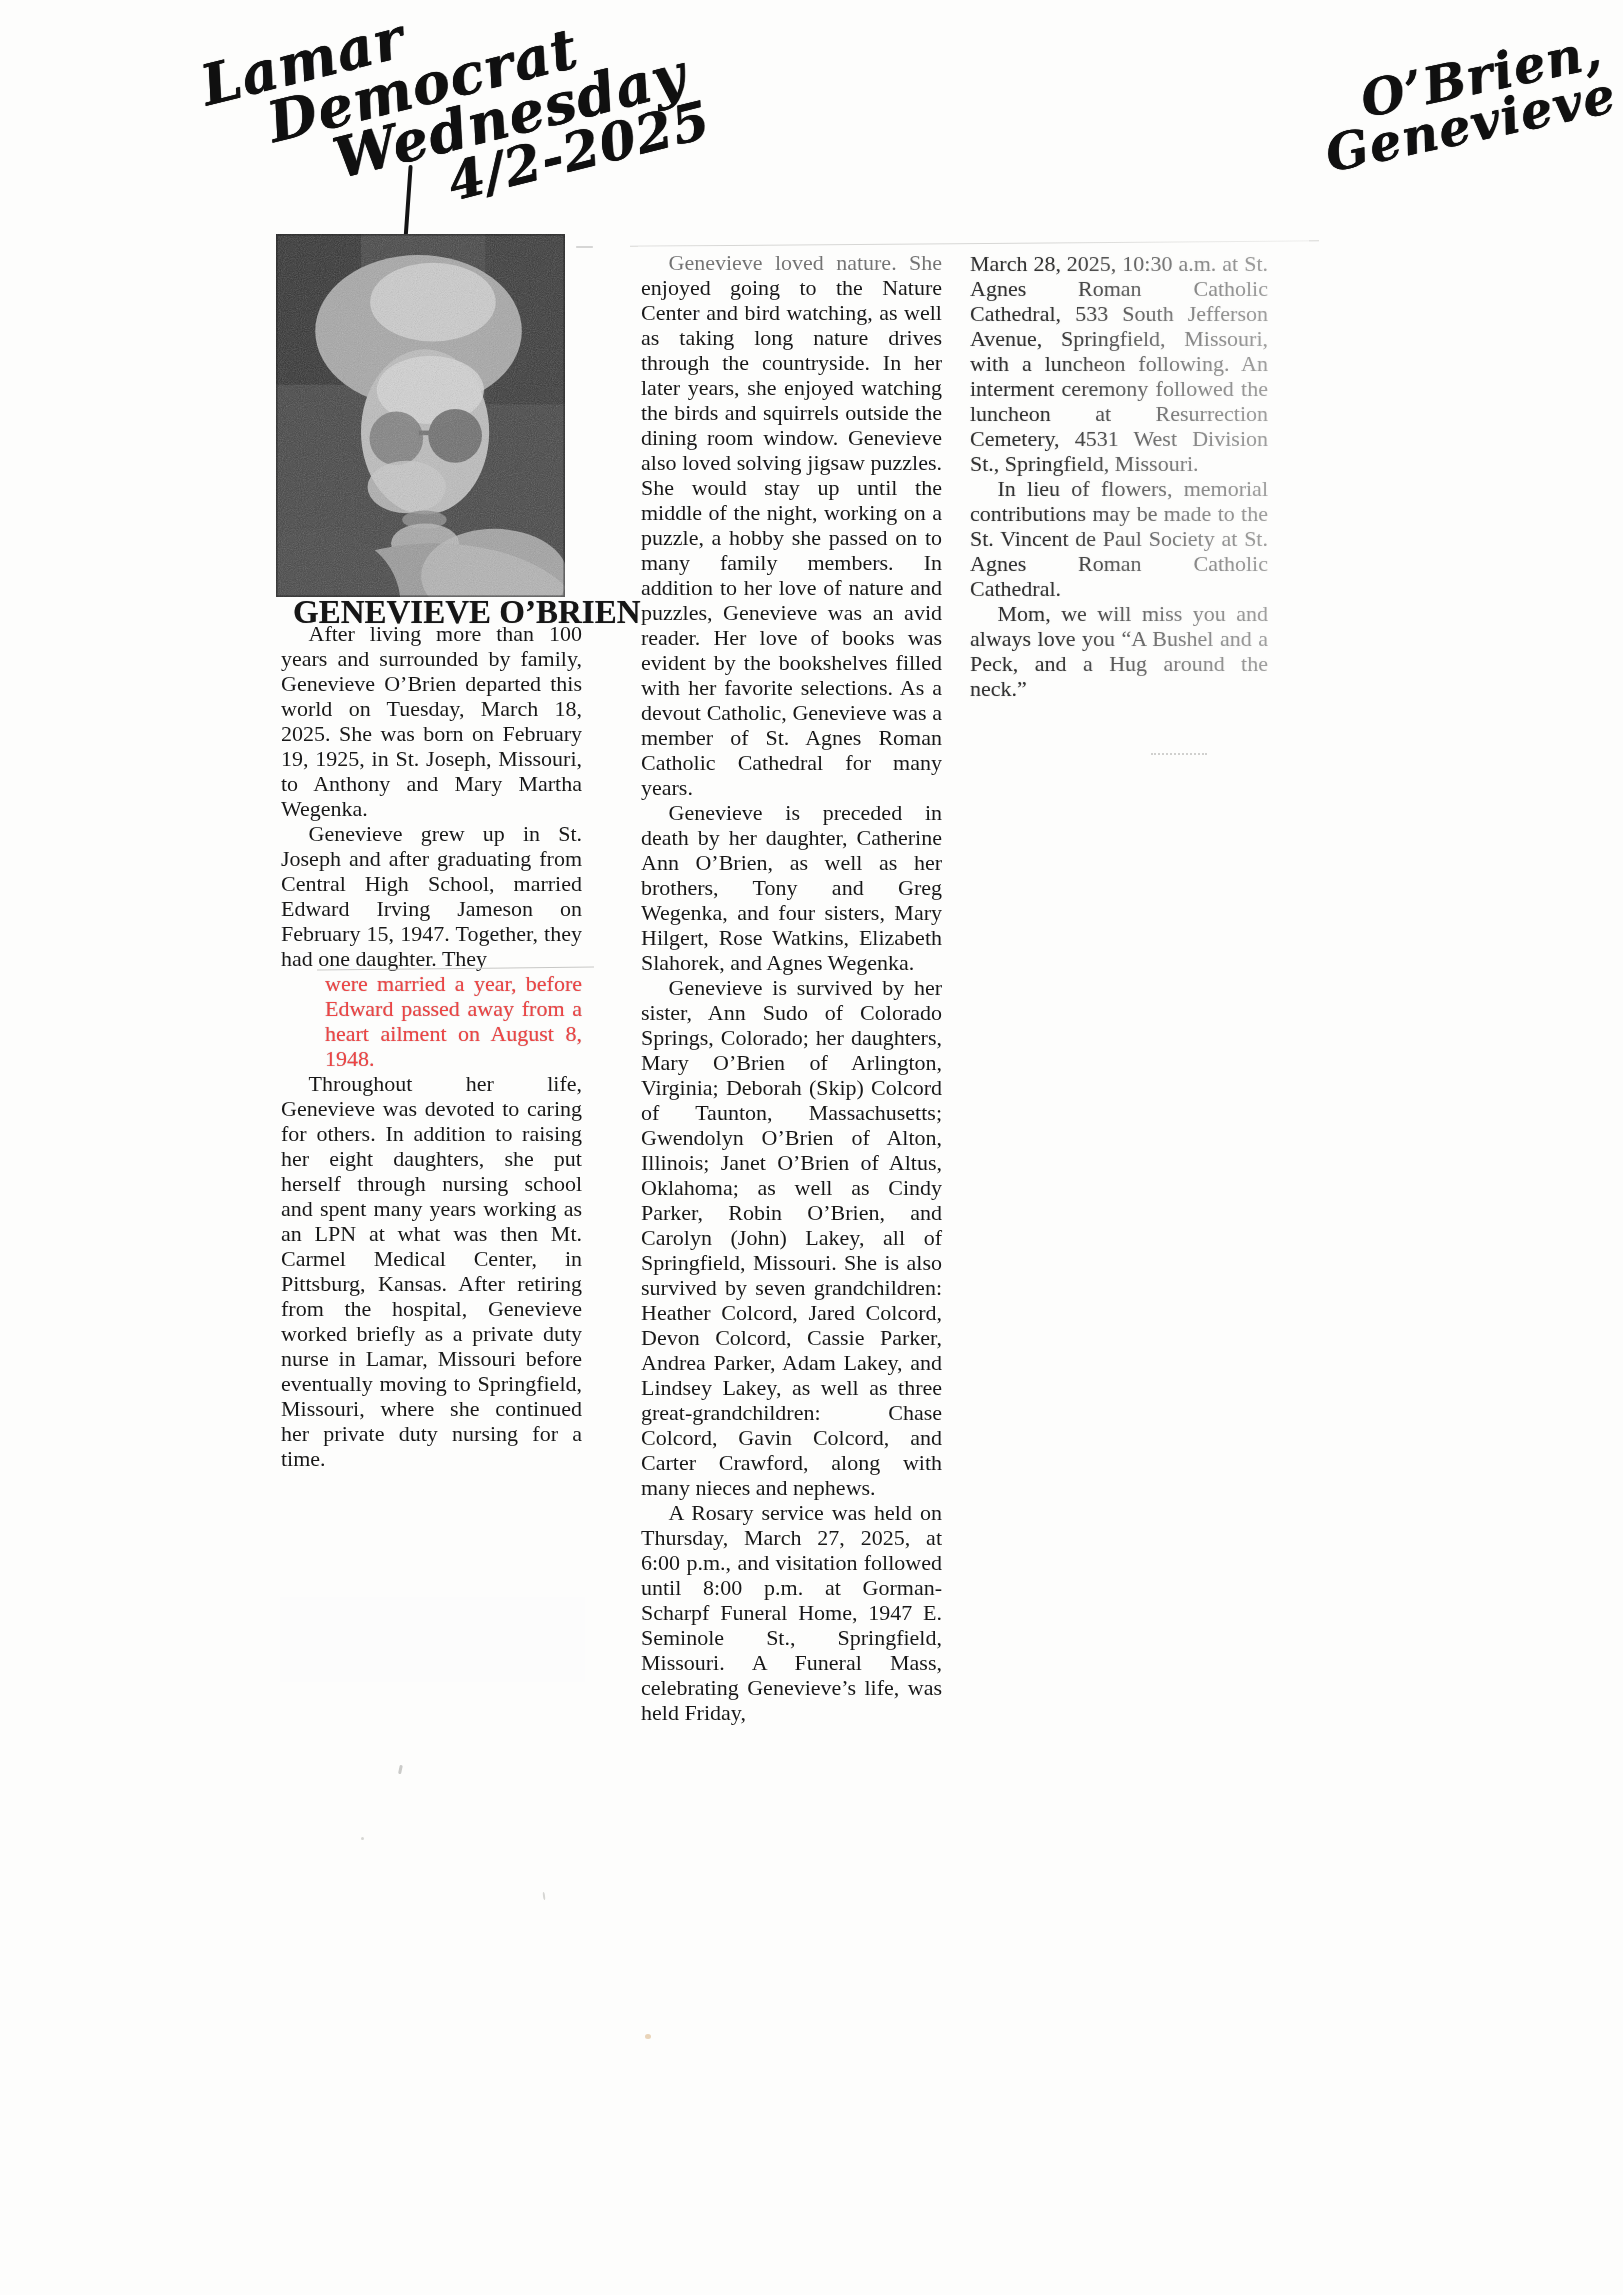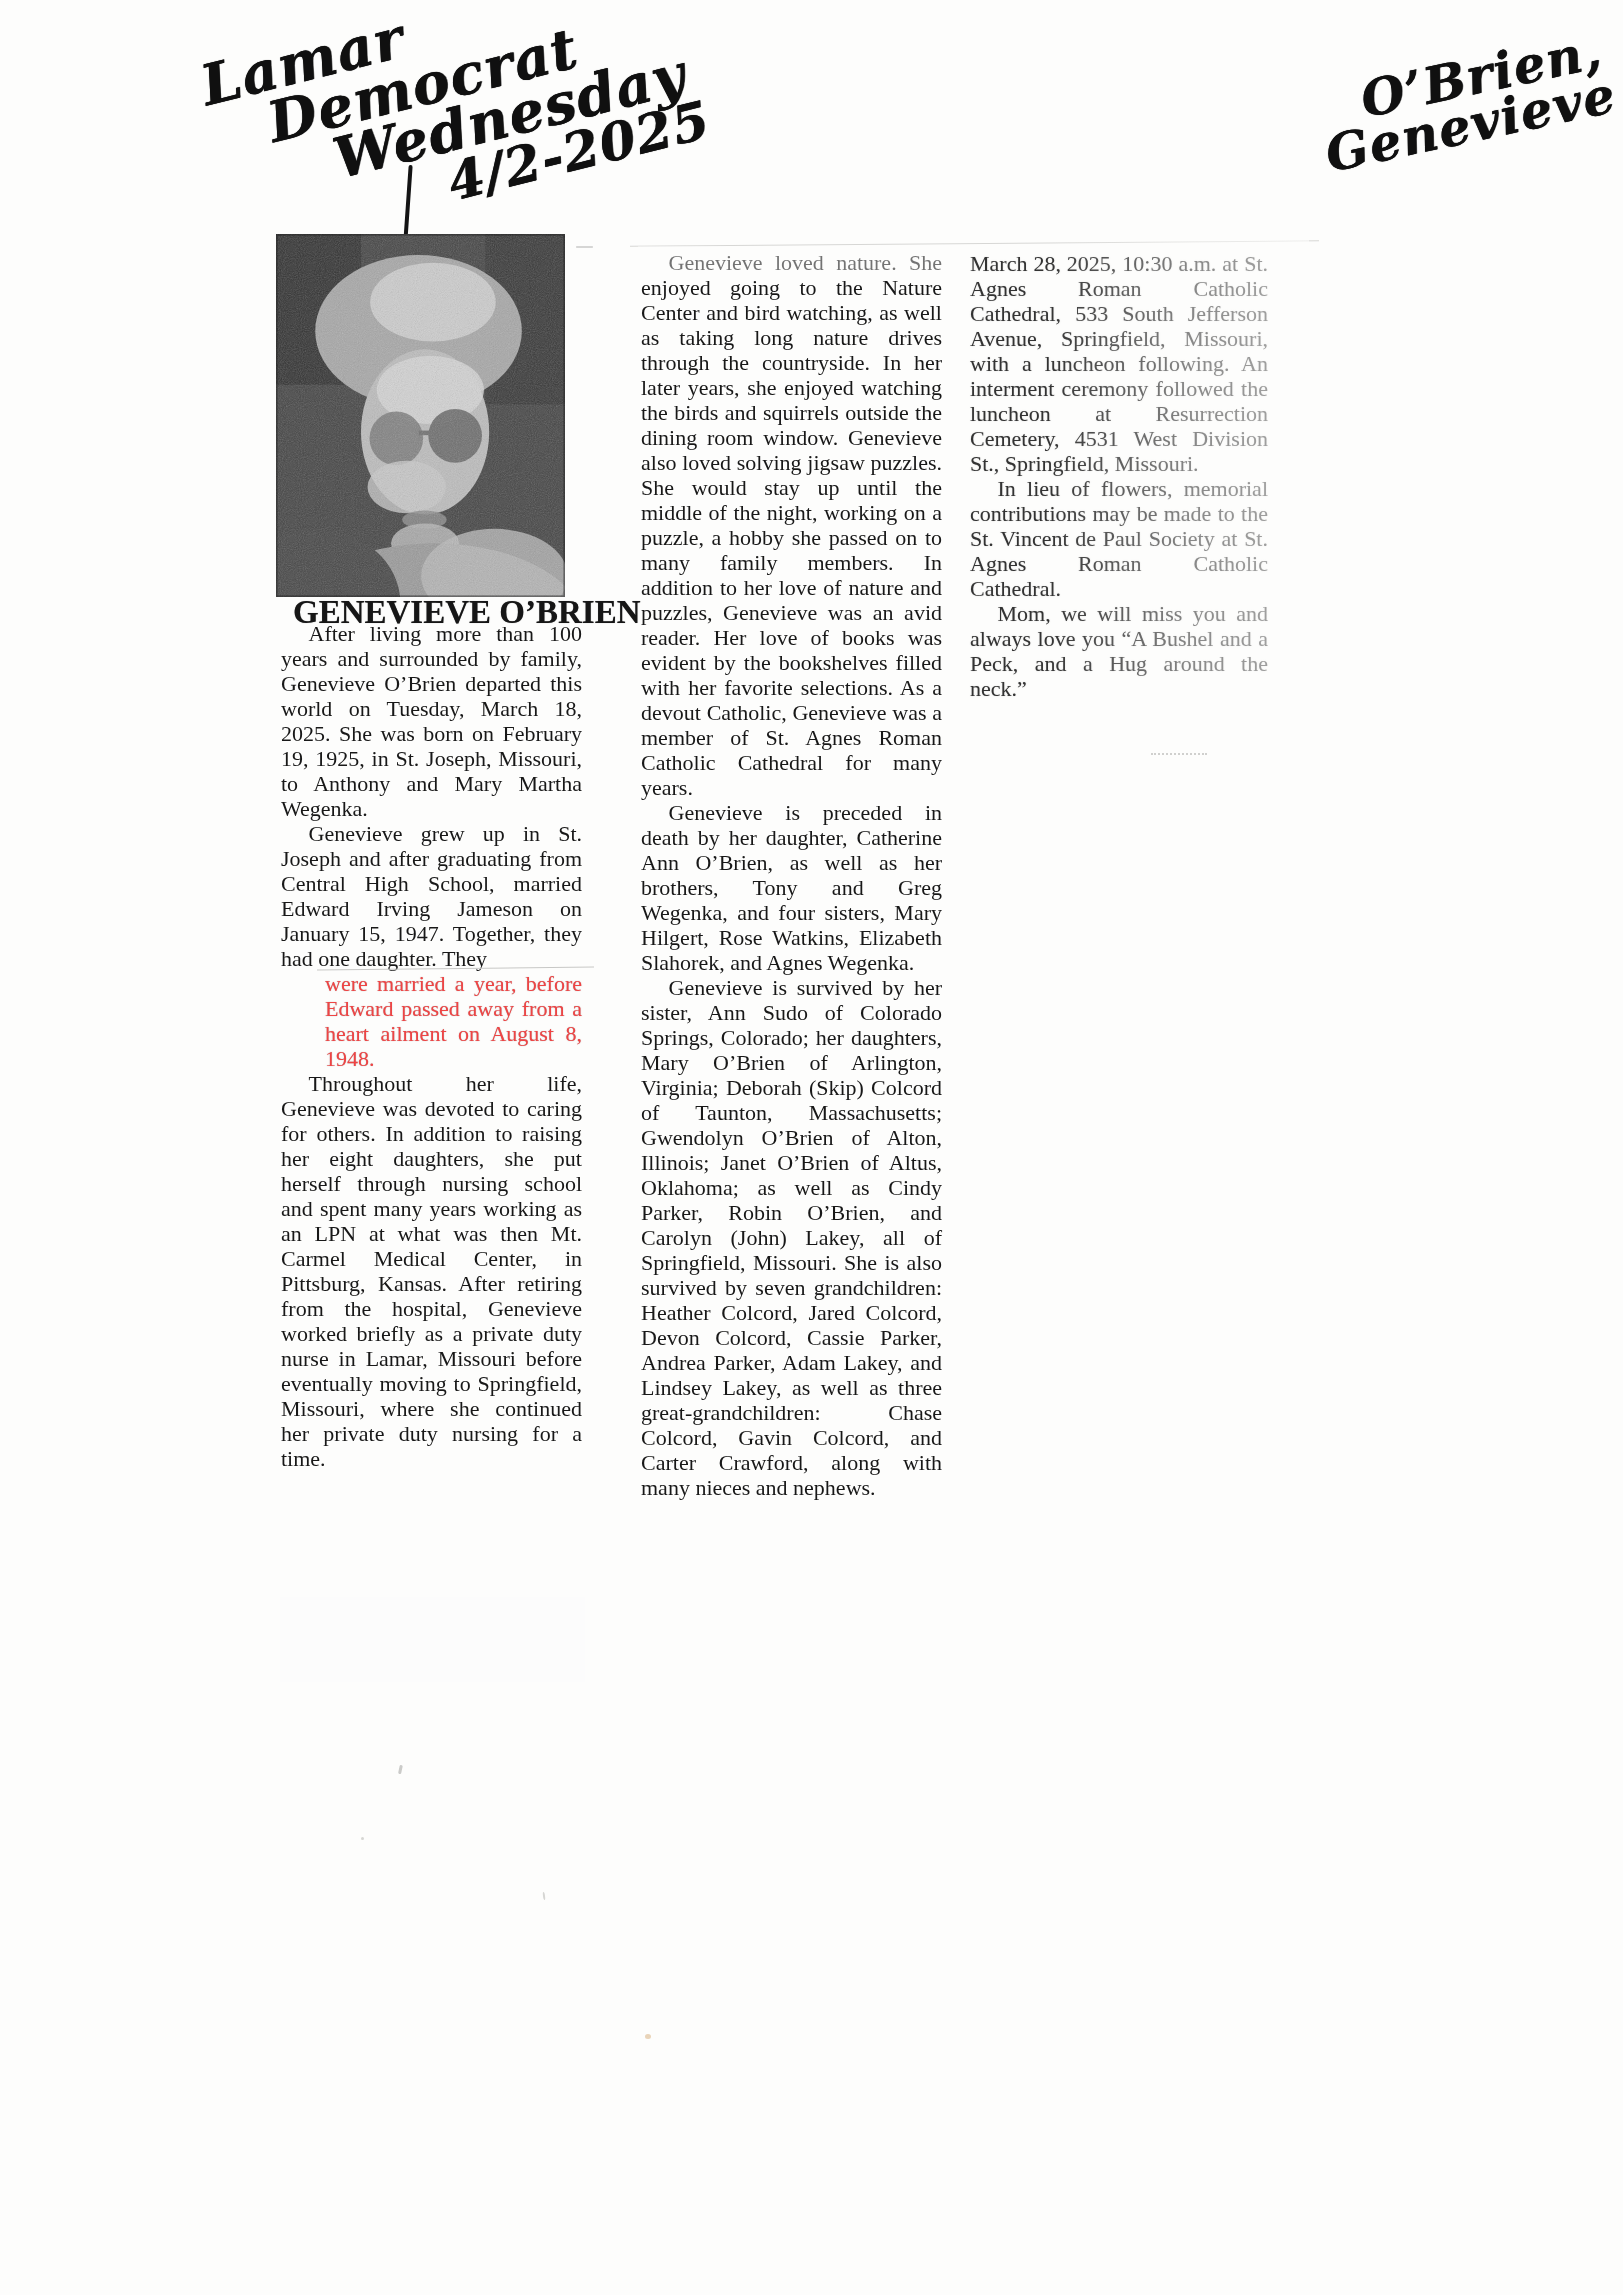--- a/index.html
+++ b/index.html
@@ -152,28 +152,29 @@
       <rect x="0" y="0" width="442" height="554" filter="url(#grain)" opacity="0.38" style="mix-blend-mode:multiply"></rect>
       <rect x="0" y="0" width="442" height="554" filter="url(#grain)" opacity="0.3" style="mix-blend-mode:screen"></rect>
       <rect x="1" y="1" width="440" height="552" fill="none" stroke="#1f1f1f" stroke-width="3" opacity="0.5"></rect>
     </svg>
   </div>
 
   <h1 class="headline">GENEVIEVE O’BRIEN</h1>
 
   <div class="col col1">
       <p class="indent ">After living more than 100 years and surrounded by family, Genevieve O’Brien departed this world on Tuesday, March 18, 2025. She was born on February 19, 1925, in St. Joseph, Missouri, to Anthony and Mary Martha Wegenka.</p>
-      <p class="indent ">Genevieve grew up in St. Joseph and after graduating from Central High School, married Edward Irving Jameson on January 15, 1947. Together, they had one daughter. They</p>
+      <p class="indent ">Genevieve grew up in St. Joseph and after graduating from Central High School, married Edward Irving Jameson on February 15, 1947. Together, they had one daughter. They</p>
       <p class="pasted">were married a year, before Edward passed away from a heart ailment on August 8, 1948.</p>
       <p class="indent ">Throughout her life, Genevieve was devoted to caring for others. In addition to raising her eight daughters, she put herself through nursing school and spent many years working as an LPN at what was then Mt. Carmel Medical Center, in Pittsburg, Kansas. After retiring from the hospital, Genevieve worked briefly as a private duty nurse in Lamar, Missouri before eventually moving to Springfield, Missouri, where she continued her private duty nursing for a time.</p>
     </div>
   <div class="col col2">
       <p class="indent ">Genevieve loved nature. She enjoyed going to the Nature Center and bird watching, as well as taking long nature drives through the countryside. In her later years, she enjoyed watching the birds and squirrels outside the dining room window. Genevieve also loved solving jigsaw puzzles. She would stay up until the middle of the night, working on a puzzle, a hobby she passed on to many family members. In addition to her love of nature and puzzles, Genevieve was an avid reader. Her love of books was evident by the bookshelves filled with her favorite selections. As a devout Catholic, Genevieve was a member of St. Agnes Roman Catholic Cathedral for many years.</p>
       <p class="indent ">Genevieve is preceded in death by her daughter, Catherine Ann O’Brien, as well as her brothers, Tony and Greg Wegenka, and four sisters, Mary Hilgert, Rose Watkins, Elizabeth Slahorek, and Agnes Wegenka.</p>
       <p class="indent ">Genevieve is survived by her sister, Ann Sudo of Colorado Springs, Colorado; her daughters, Mary O’Brien of Arlington, Virginia; Deborah (Skip) Colcord of Taunton, Massachusetts; Gwendolyn O’Brien of Alton, Illinois; Janet O’Brien of Altus, Oklahoma; as well as Cindy Parker, Robin O’Brien, and Carolyn (John) Lakey, all of Springfield, Missouri. She is also survived by seven grandchildren: Heather Colcord, Jared Colcord, Devon Colcord, Cassie Parker, Andrea Parker, Adam Lakey, and Lindsey Lakey, as well as three great-grandchildren: Chase Colcord, Gavin Colcord, and Carter Crawford, along with many nieces and nephews.</p>
+      <p class="indent ">A Rosary service was held on Thursday, March 27, 2025, at 6:00 p.m., and visitation followed until 8:00 p.m. at Gorman-Scharpf Funeral Home, 1947 E. Seminole St., Springfield, Missouri. A Funeral Mass, celebrating Genevieve’s life, was held Friday,</p>
     </div>
   <div class="col col3">
       <p class="">March 28, 2025, 10:30 a.m. at St. Agnes Roman Catholic Cathedral, 533 South Jefferson Avenue, Springfield, Missouri, with a luncheon following. An interment ceremony followed the luncheon at Resurrection Cemetery, 4531 West Division St., Springfield, Missouri.</p>
       <p class="indent ">In lieu of flowers, memorial contributions may be made to the St. Vincent de Paul Society at St. Agnes Roman Catholic Cathedral.</p>
       <p class="indent ">Mom, we will miss you and always love you “A Bushel and a Peck, and a Hug around the neck.”</p>
     </div>
 
   <div class="cut-line"></div>
   <div class="fade-overlay fade-col3"></div>
   <div class="fade-overlay fade-col2-top"></div>

